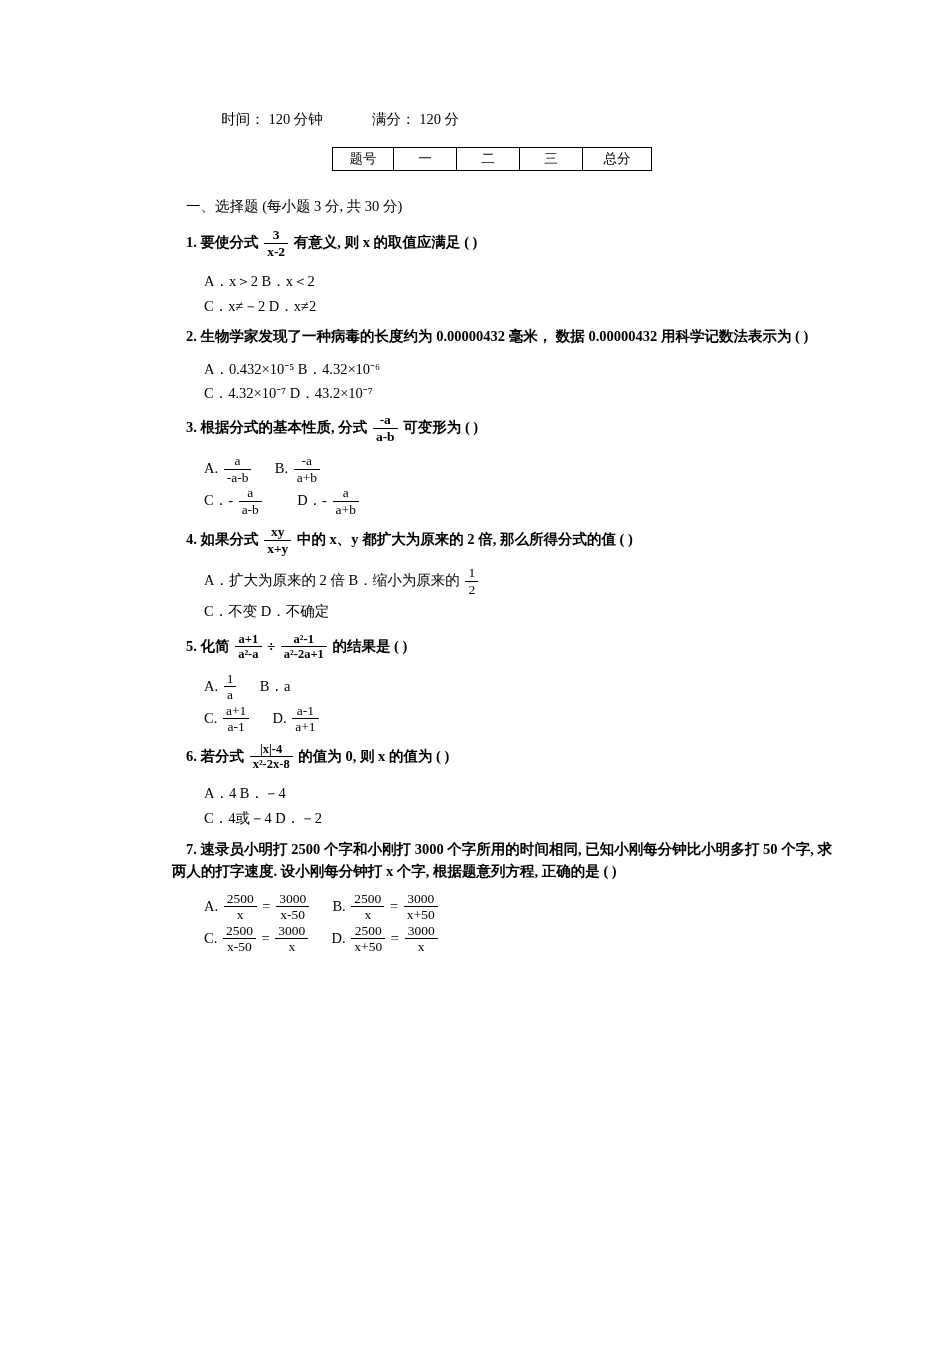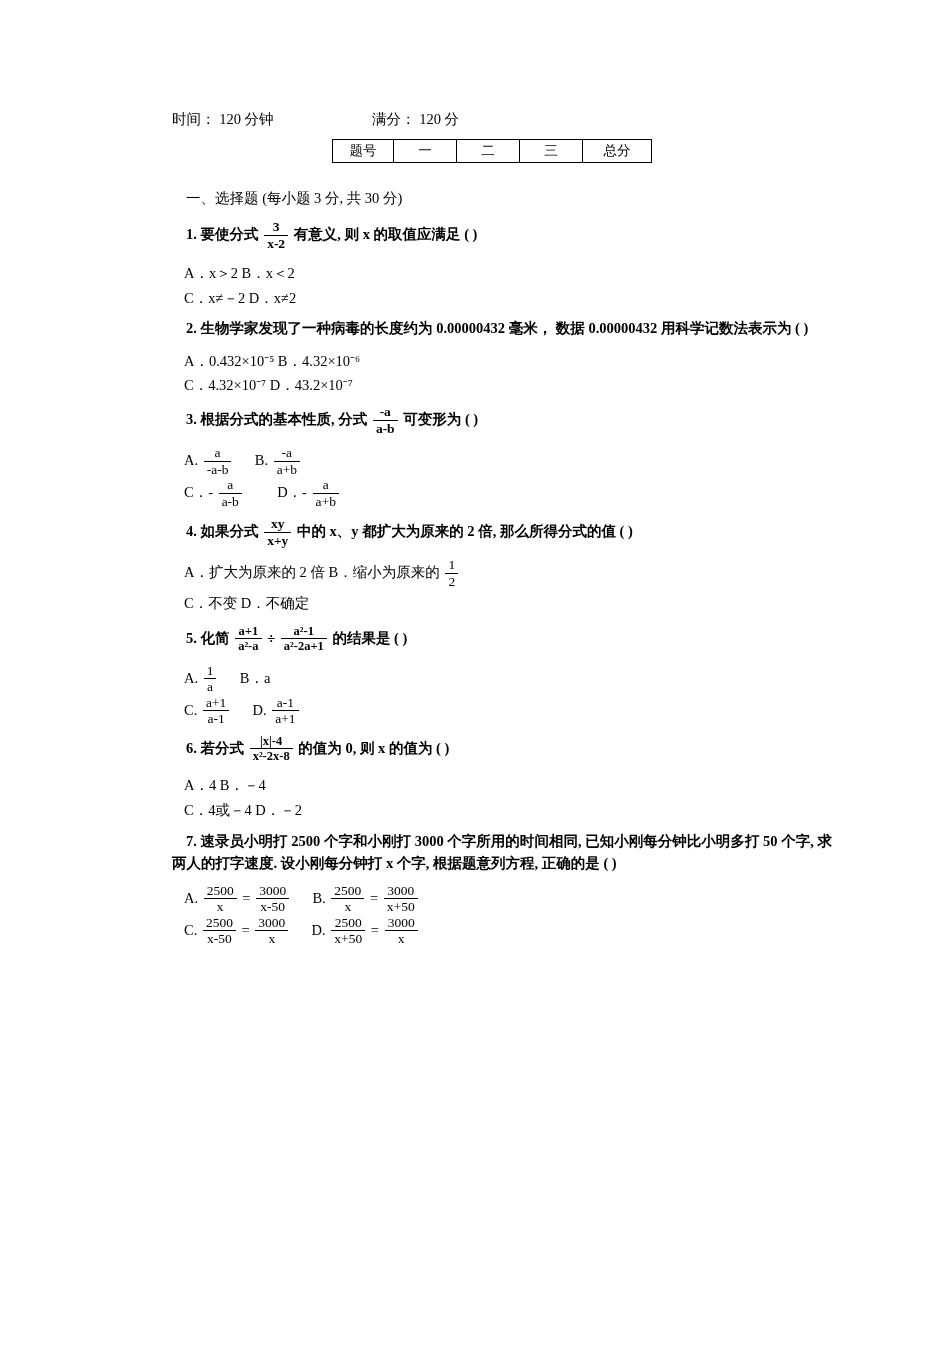--- a/index.html
+++ b/index.html
@@ -22,22 +22,23 @@
     width:660px;
   }
   .title{
     font-weight:bold;
     font-size:15px;
     letter-spacing:0.5px;
     margin-bottom:14px;
   }
   .meta{
     font-size:14.5px;
-    margin-bottom:10px;
+    margin-bottom:18px;
     display:flex;
+    text-align:center;
   }
   .meta .time{width:200px;}
   .meta .full{}
   table.score{
     border-collapse:collapse;
     margin-left:160px;
     margin-top:4px;
     margin-bottom:26px;
   }
   table.score td{
@@ -58,21 +59,21 @@
     font-size:14.5px;
     line-height:1.55;
     margin-bottom:9px;
     text-align:justify;
     font-weight:bold;
   }
   .q-indent{margin-left:14px;}
   .opts{
     font-size:14.5px;
     line-height:1.9;
-    margin-left:12px;
+    margin-left:32px;
     margin-bottom:7px;
   }
   .opts.tight{line-height:1.7;}
   .opt-line{white-space:nowrap;}
   .gap{display:inline-block;width:26px;}
   .gap-sm{display:inline-block;width:14px;}
 
   
   .frac{
     display:inline-block;

